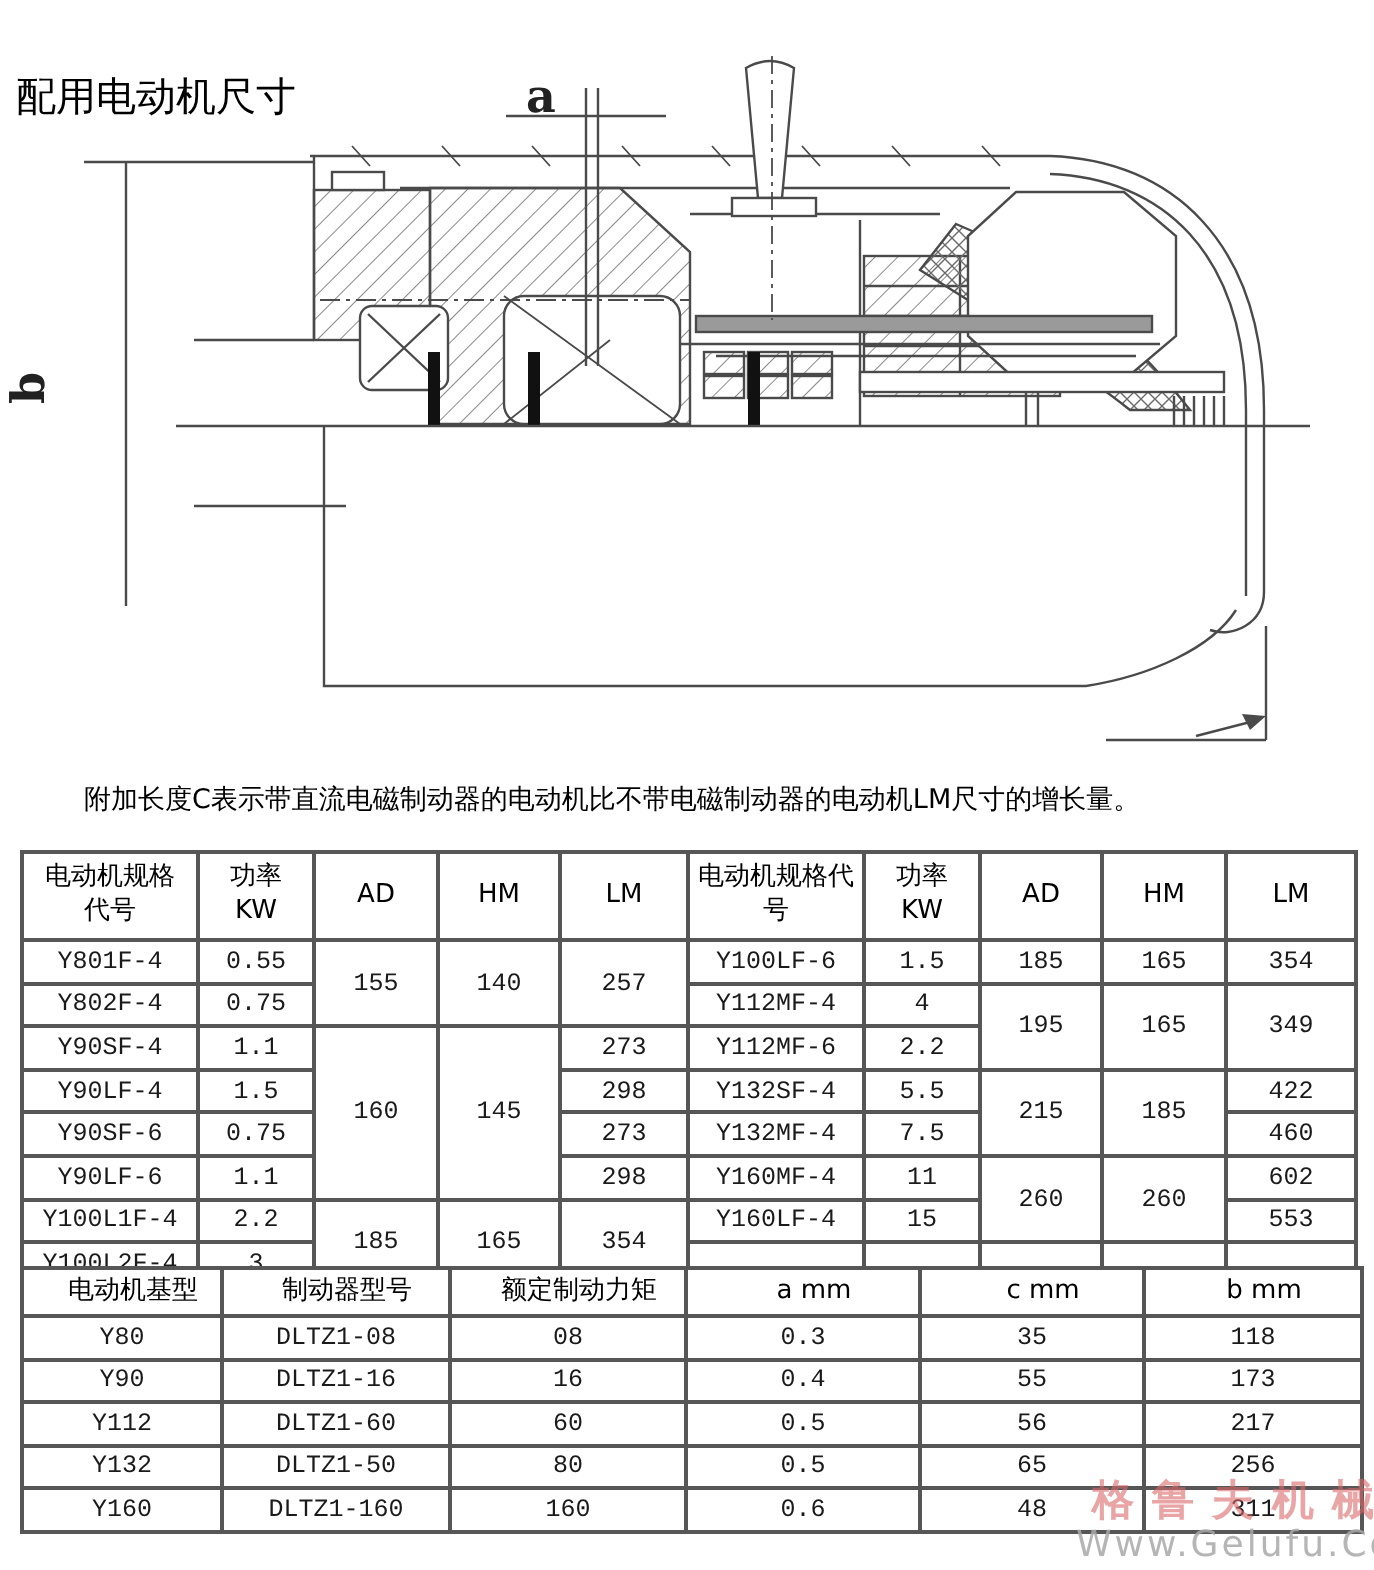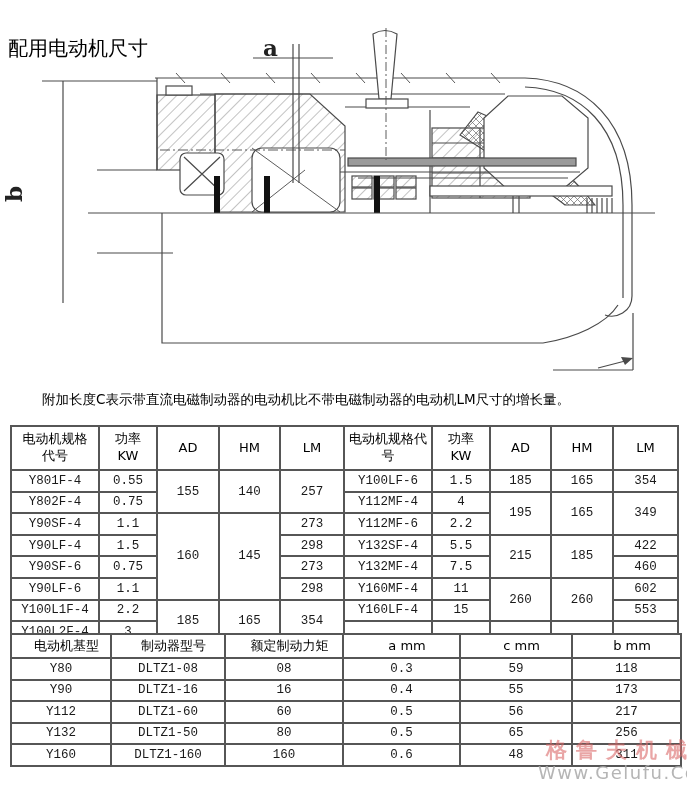--- a/index.html
+++ b/index.html
@@ -267,21 +267,21 @@
         <th>c mm</th>
         <th>b mm</th>
       </tr>
     </thead>
     <tbody>
       <tr>
         <td>Y80</td>
         <td>DLTZ1-08</td>
         <td>08</td>
         <td>0.3</td>
-        <td>59</td>
+        <td>35</td>
         <td>118</td>
       </tr>
       <tr>
         <td>Y90</td>
         <td>DLTZ1-16</td>
         <td>16</td>
         <td>0.4</td>
         <td>55</td>
         <td>173</td>
       </tr>

